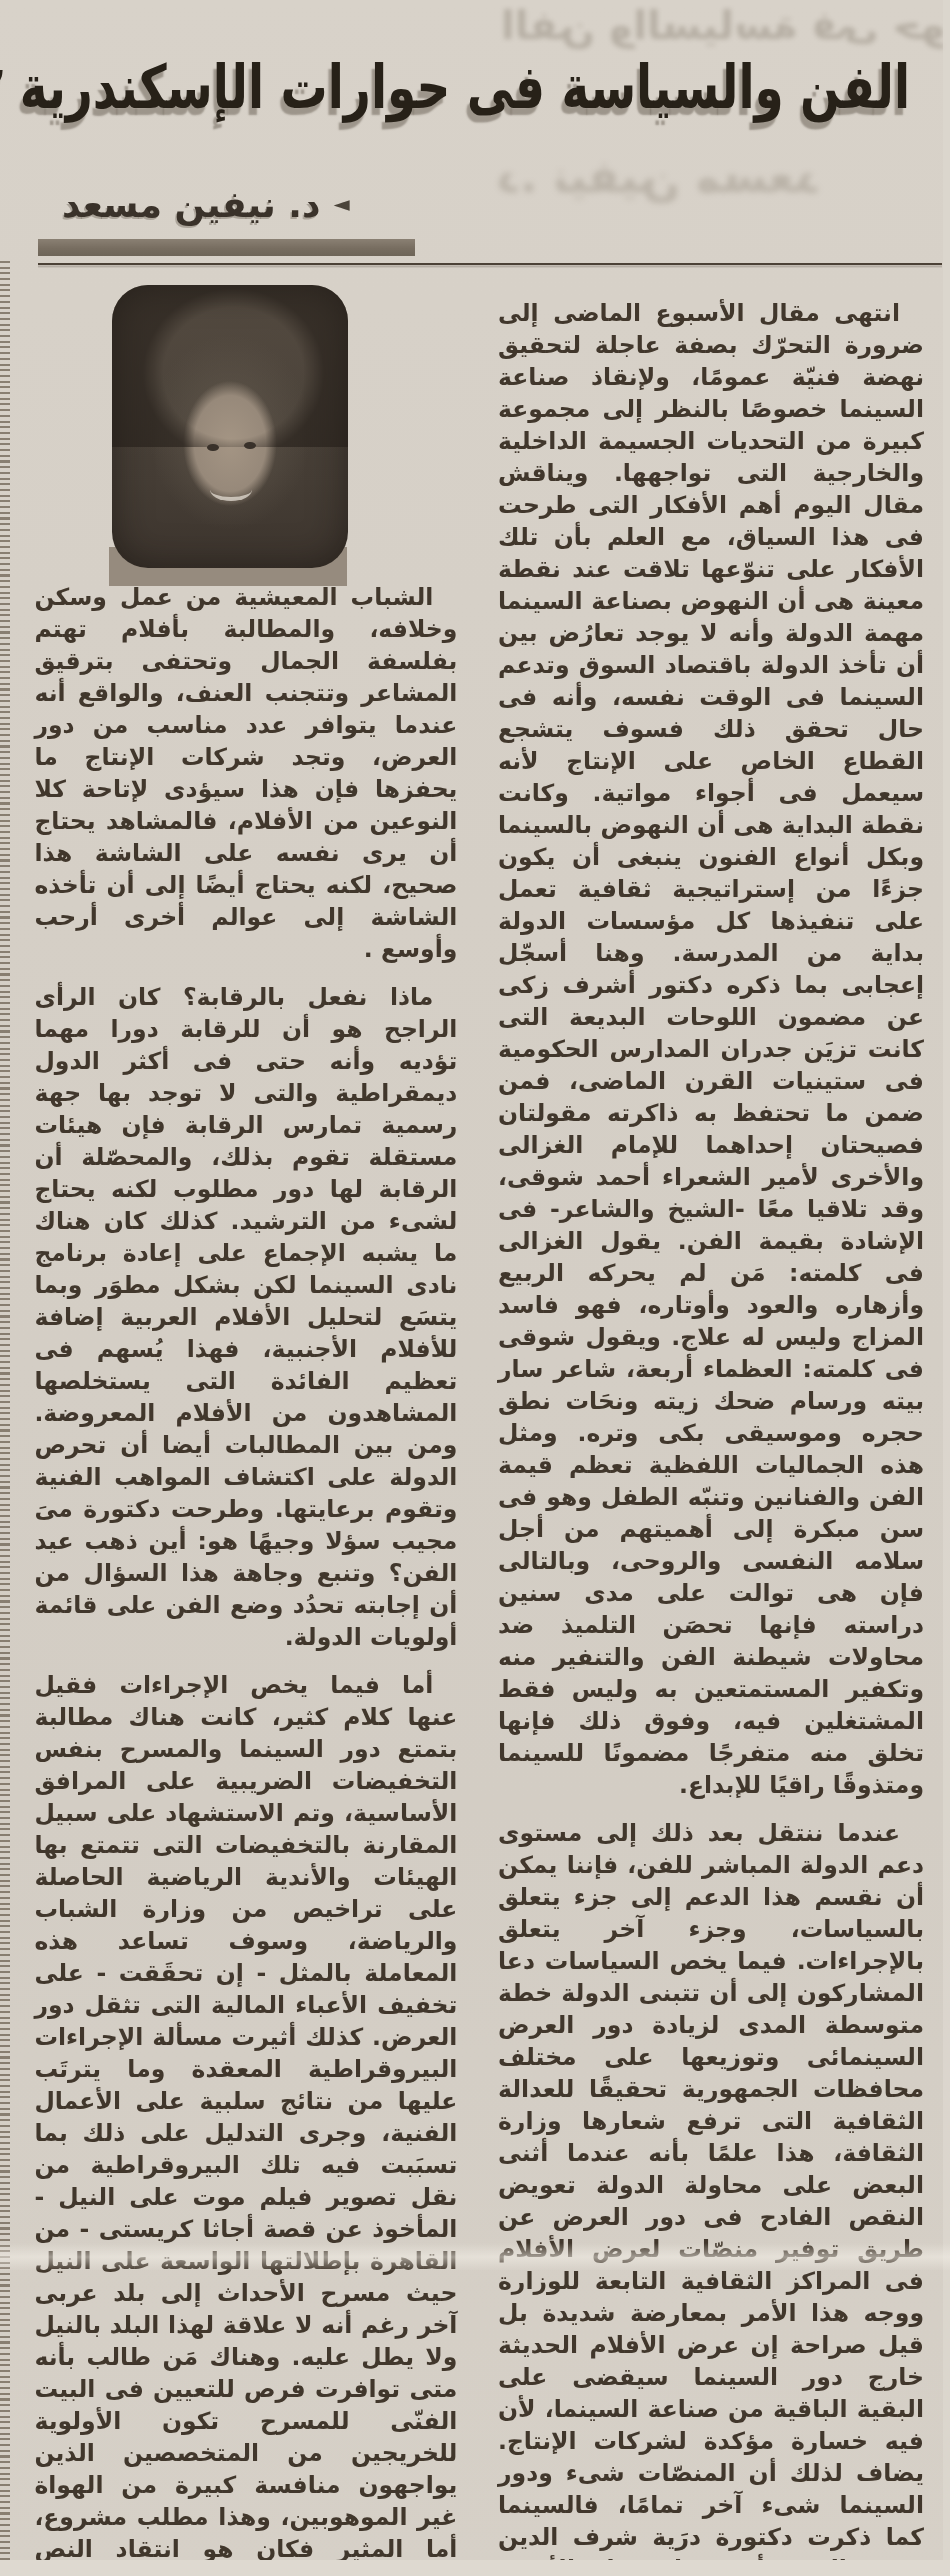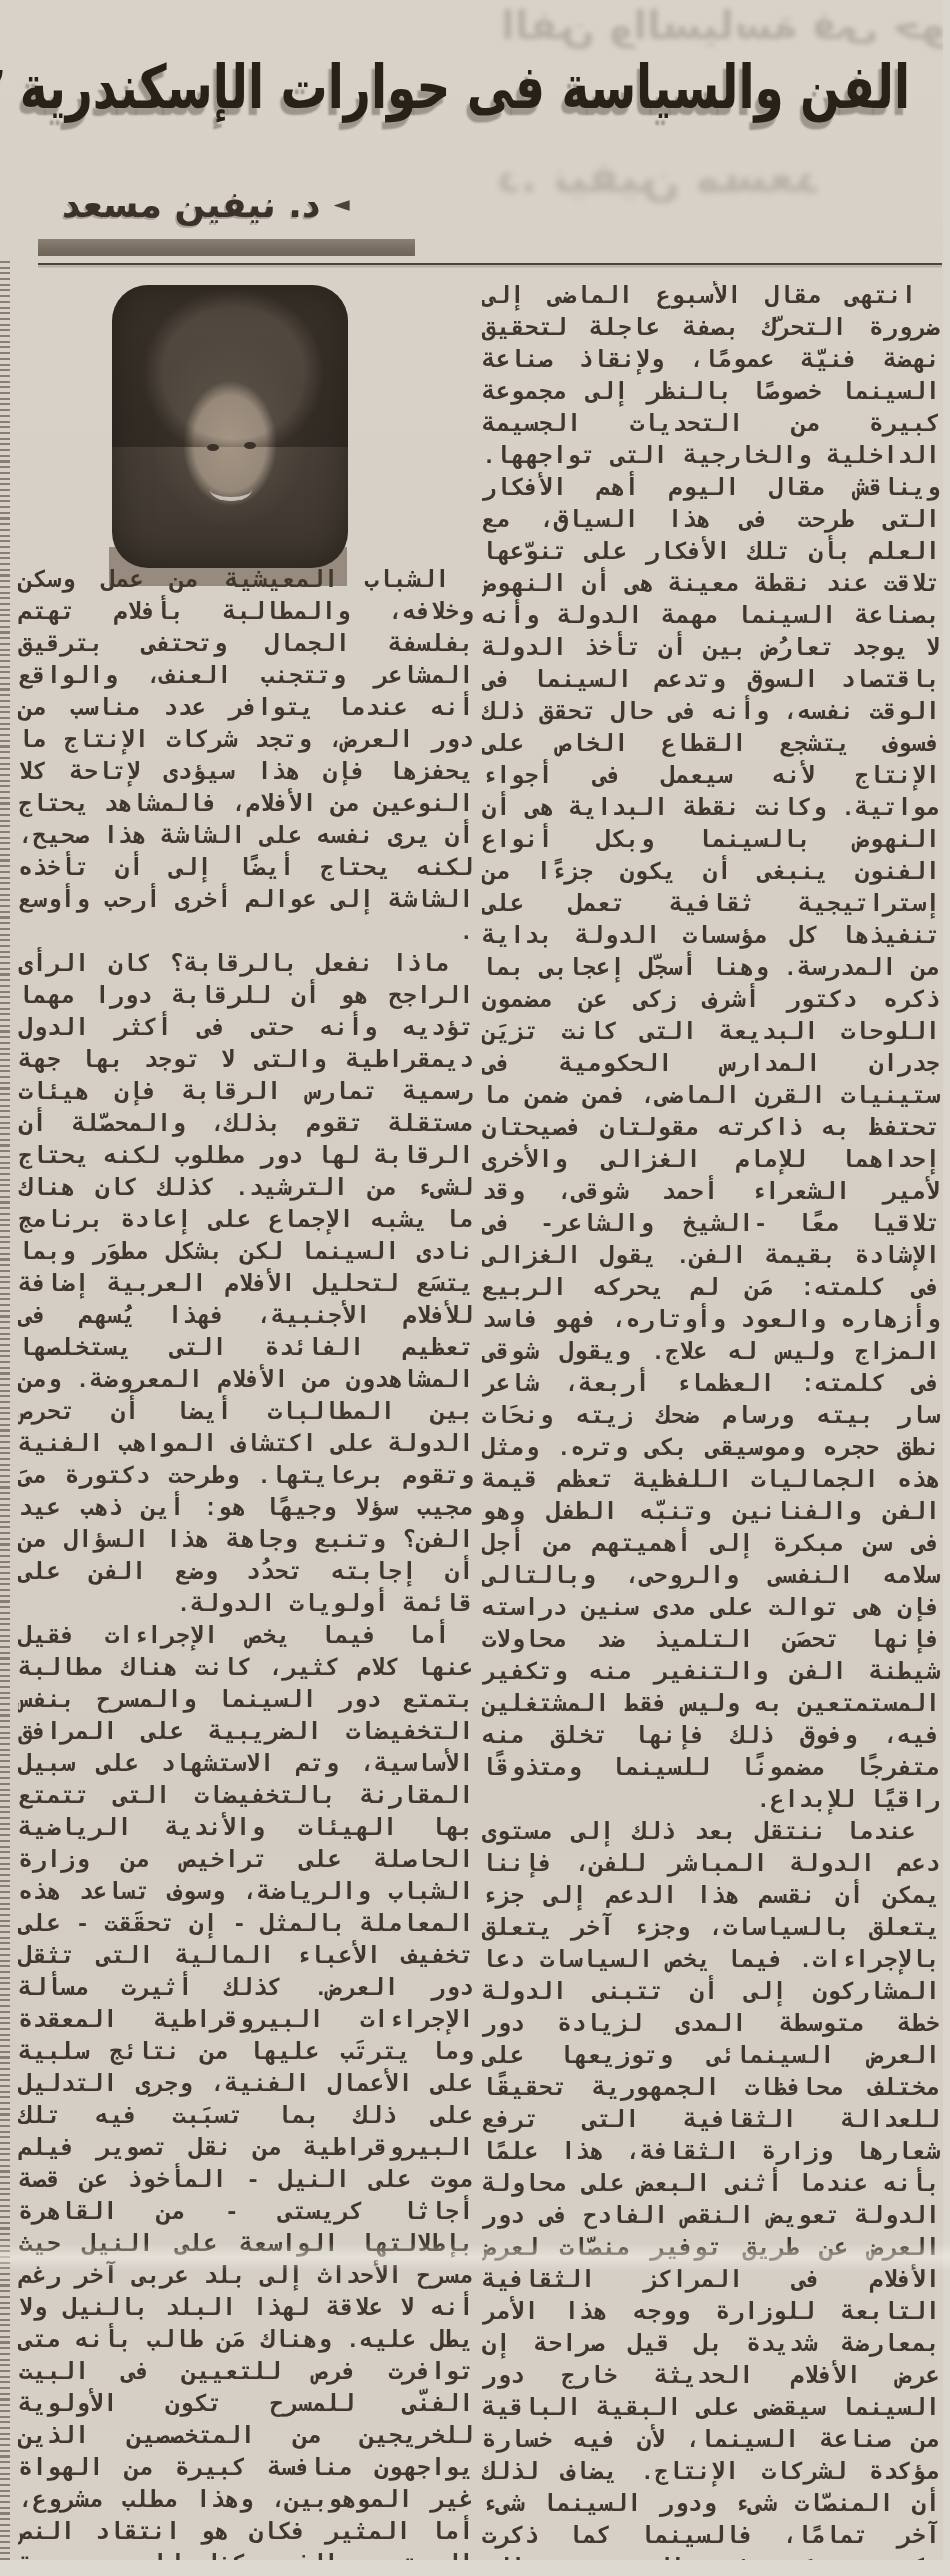--- a/index.html
+++ b/index.html
@@ -94,21 +94,21 @@
   .photo .hair-shadow{
     position:absolute;left:-24px;top:-32px;width:291px;height:194px;
     background:radial-gradient(ellipse 121px 113px at 50% 62%, rgba(0,0,0,0) 58%, rgba(32,26,21,.55) 75%);
   }
   
   .col{
     position:absolute;direction:rtl;text-align:justify;
     font-size:23.5px;font-weight:bold;color:#41372c;
     line-height:32px;overflow:hidden;
   }
-  .col p{margin:0;text-indent:24px;font-family:Liberation Mono, monospace;}
+  .col p{margin:16px;text-indent:24px;}
   .col-first{left:483px;top:281px;width:458px;height:2280px;}
   .col-second{left:19.4px;top:565px;width:455px;height:2000px;}
   .crease{
     position:absolute;left:0;top:2243px;width:100%;height:27.5px;
     background:linear-gradient(180deg,rgba(240,236,228,0) 0%,rgba(243,239,231,.55) 50%,rgba(214,208,199,0) 100%);
     pointer-events:none;
   }
 </style>
 </head>
 <body>

